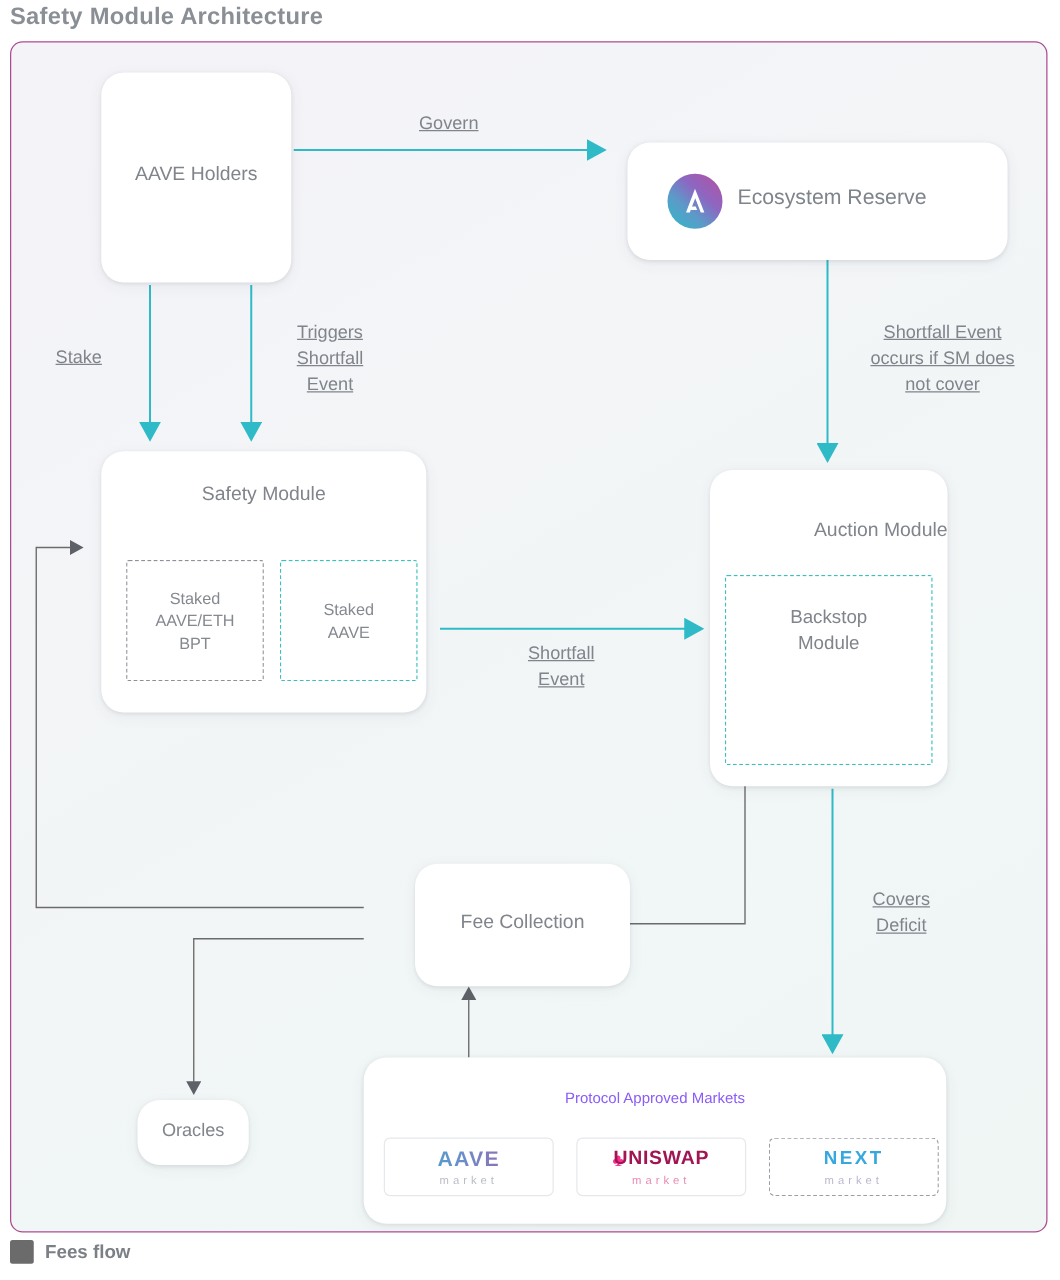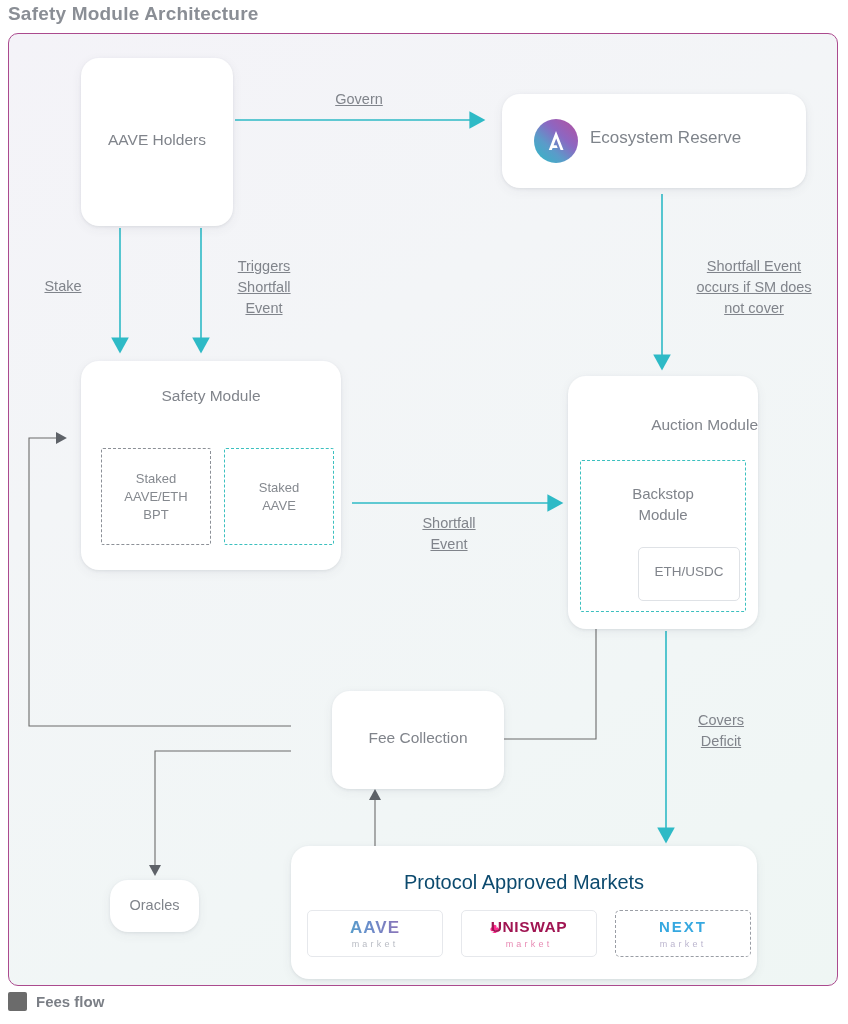--- a/index.html
+++ b/index.html
@@ -35,21 +35,21 @@
     font-size:15.5px;color:#80848b;font-weight:400;
   }
   .edge-label{
     position:absolute;text-align:center;font-size:14.5px;color:#80848b;
     line-height:21px;white-space:pre-line;text-decoration:underline;
   }
   
   #n-holders{left:72px;top:24px;width:152px;height:168px;}
   #n-holders .node-label{top:73px;}
   
-  #n-reserve{left:493px;top:60px;width:304px;height:94px;}
+  #n-reserve{left:493px;top:80px;width:304px;height:94px;}
   #lbl-reserve{position:absolute;left:88px;top:34px;font-size:17px;color:#7f848b;}
   #aave-logo{position:absolute;left:32px;top:25px;width:44px;height:44px;border-radius:50%;
     background:linear-gradient(42deg,#2ebac6 0%, #5b9bc9 35%, #8c67c2 62%, #b6509e 100%);}
   #aave-logo svg{position:absolute;left:0;top:0;}
   
   #n-safety{left:72px;top:327px;width:260px;height:209px;}
   #n-safety .node-label{top:26px;}
   .dash-box{position:absolute;box-sizing:border-box;border-radius:2px;}
   #sm-box1{left:20px;top:87px;width:110px;height:97px;border:1.6px dashed #8c9097;}
   #sm-box2{left:143px;top:87px;width:110px;height:97px;border:1.6px dashed #3cc0bf;}
@@ -65,21 +65,21 @@
     border:1px solid #dfe2e6;border-radius:5px;}
   #ethusdc span{position:absolute;left:0;right:0;top:16px;text-align:center;font-size:13.5px;color:#80848b;}
   
   #n-fee{left:282px;top:657px;width:172px;height:98px;margin-left:41px;}
   #n-fee .node-label{top:38px;}
   
   #n-oracles{left:101px;top:846px;width:89px;height:52px;}
   #n-oracles .node-label{top:17px;font-size:14.5px;}
   
   #n-markets{left:282px;top:812px;width:466px;height:133px;}
-  #n-markets .node-label{top:25px;font-size:20px;color:#0c4a6e;}
+  #n-markets .node-label{top:25px;font-size:12px;color:#8b5cf6;}
   .mkt{position:absolute;top:64px;width:136px;height:47px;background:#fff;border-radius:5px;box-sizing:border-box;}
   #mkt-0{left:16px;border:1px solid #e6e8ec;}
   #mkt-1{left:170px;border:1px solid #e6e8ec;}
   #mkt-2{left:324px;border:1.4px dashed #9a9ea5;}
   .mkt-main{position:absolute;left:0;right:0;top:7px;text-align:center;font-size:17px;font-weight:700;letter-spacing:1px;}
   .mkt-sub{position:absolute;left:0;right:0;top:28px;text-align:center;font-size:9px;letter-spacing:3.2px;}
   #mkt-0 .mkt-main{background:linear-gradient(90deg,#2ebac6 0%, #6a8ecb 45%, #b6509e 100%);
     -webkit-background-clip:text;background-clip:text;color:transparent;}
   #mkt-0 .mkt-sub{color:#b9bcc4;}
   #mkt-1 .mkt-main{color:#a01552;font-size:15.5px;letter-spacing:.6px;}
@@ -154,23 +154,20 @@
       <div class="dash-text">Staked
 AAVE</div>
     </div>
   </div>
 
   <div class="node" id="n-auction">
     <div class="node-label">Auction Module</div>
     <div class="dash-box" id="am-backstop">
       <div id="backstop-title">Backstop
 Module</div>
-      <div id="ethusdc">
-        <span>ETH/USDC</span>
-      </div>
     </div>
   </div>
 
   <div class="node" id="n-fee">
     <div class="node-label">Fee Collection</div>
   </div>
 
   <div class="node" id="n-oracles">
     <div class="node-label">Oracles</div>
   </div>

